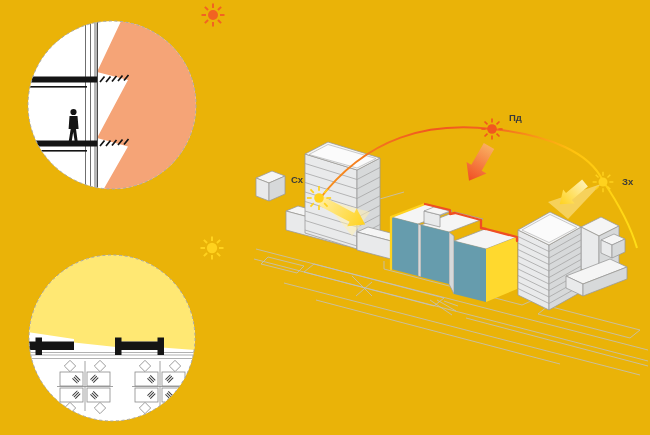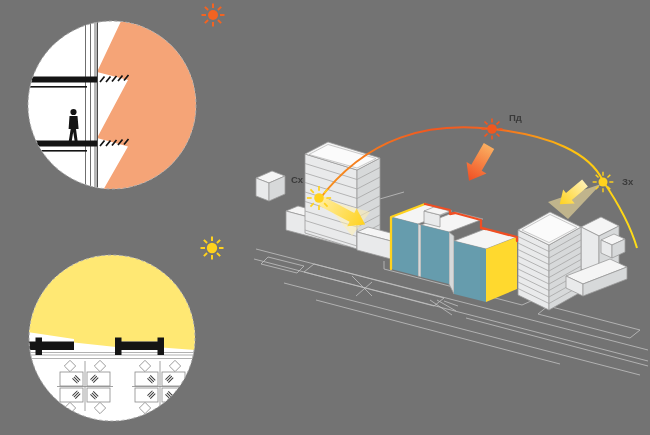--- a/index.html
+++ b/index.html
@@ -1,16 +1,16 @@
 <!DOCTYPE html>
 <html style="--sun_orange: #F26322; --sun_yellow: #FFD21E; --light_salmon: #F5A477; --light_yellow: #FFE873; --building_teal: #669CAD; --building_side_yellow: #FFD92E; --outline_orange: #F04E23; --building_gray: #E9EAEB; --ground_line_gray: #C2C2C2;"><head>
 <meta charset="utf-8">
 <style>
   html,body{margin:0;padding:0;background:#fff;}
-  #canvas{position:relative;width:650px;height:435px;background:#737373;overflow:hidden;
+  #canvas{position:relative;width:650px;height:435px;background:#eab308;overflow:hidden;
           font-family:"Liberation Sans",sans-serif;font-weight:bold;}
   svg{position:absolute;left:0;top:0;}
   text{font-family:"Liberation Sans",sans-serif;fill:#3a3a3a;}
   .circle-bg{fill:#fff;stroke:none;}
   .circle-edge{fill:none;stroke:#a9a9a9;stroke-width:1;stroke-dasharray:3 2.6;}
   .c-salmon{fill:var(--light_salmon,#F5A477);}
   .c-lyellow{fill:var(--light_yellow,#FFE873);}
   .face-teal{fill:var(--building_teal,#669CAD);stroke:none;}
   .face-yellow{fill:var(--building_side_yellow,#FFD92E);stroke:none;}
   .face-gray{fill:#E9EAEB;stroke:#9b9b9b;stroke-width:0.8;}

